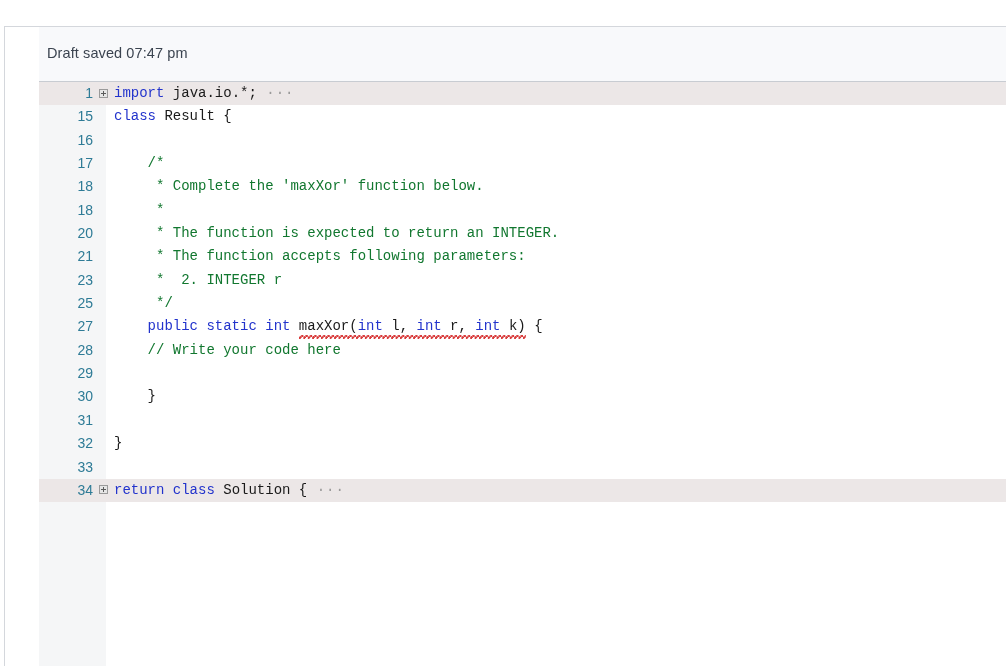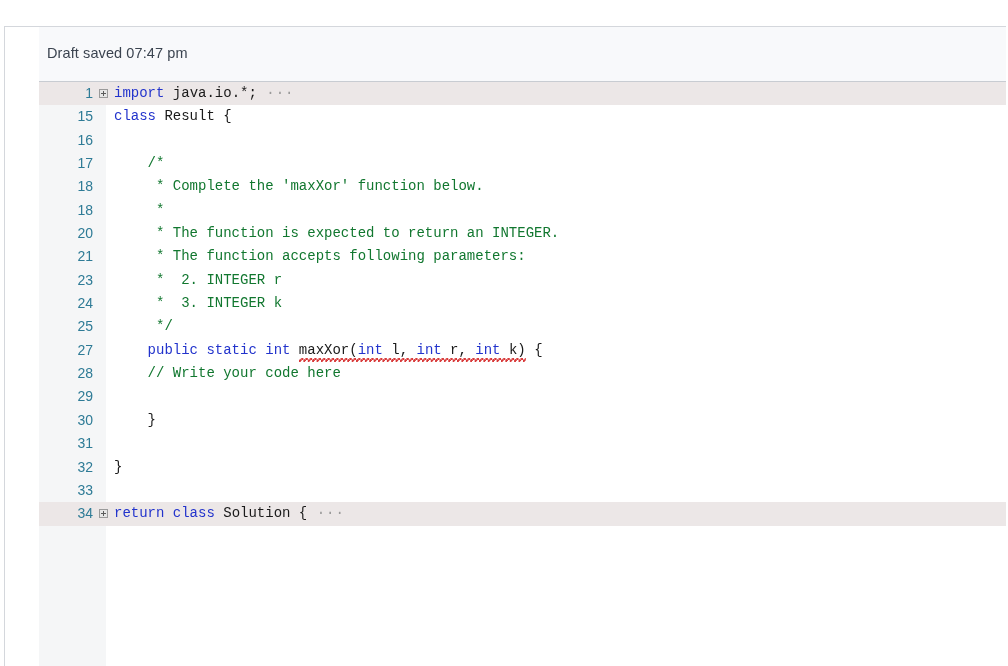--- a/index.html
+++ b/index.html
@@ -188,21 +188,20 @@
       <div class="code-lines" id="code-lines">
           <div class="line folded"><div class="ln">1</div><div class="fold"></div><div class="code"><span class="kw">import</span><span class="plain"> java.io.*;</span><span class="ellip"> ···</span></div></div>
           <div class="line"><div class="ln">15</div><div class="code"><span class="kw">class</span><span class="plain"> Result {</span></div></div>
           <div class="line"><div class="ln">16</div><div class="code"></div></div>
           <div class="line"><div class="ln">17</div><div class="code"><span class="cmt">    /*</span></div></div>
           <div class="line"><div class="ln">18</div><div class="code"><span class="cmt">     * Complete the 'maxXor' function below.</span></div></div>
           <div class="line"><div class="ln">18</div><div class="code"><span class="cmt">     *</span></div></div>
           <div class="line"><div class="ln">20</div><div class="code"><span class="cmt">     * The function is expected to return an INTEGER.</span></div></div>
           <div class="line"><div class="ln">21</div><div class="code"><span class="cmt">     * The function accepts following parameters:</span></div></div>
           <div class="line"><div class="ln">23</div><div class="code"><span class="cmt">     *  2. INTEGER r</span></div></div>
-          <div class="line"><div class="ln">24</div><div class="code"><span class="cmt">     *  3. INTEGER k</span></div></div>
           <div class="line"><div class="ln">25</div><div class="code"><span class="cmt">     */</span></div></div>
           <div class="line"><div class="ln">27</div><div class="code"><span class="plain">    </span><span class="kw">public static int </span><span class="squiggle"><span class="plain">maxXor(</span><span class="kw">int</span><span class="plain"> l, </span><span class="kw">int</span><span class="plain"> r, </span><span class="kw">int</span><span class="plain"> k)</span></span><span class="plain"> {</span></div></div>
           <div class="line"><div class="ln">28</div><div class="code"><span class="cmt">    // Write your code here</span></div></div>
           <div class="line"><div class="ln">29</div><div class="code"></div></div>
           <div class="line"><div class="ln">30</div><div class="code"><span class="plain">    }</span></div></div>
           <div class="line"><div class="ln">31</div><div class="code"></div></div>
           <div class="line"><div class="ln">32</div><div class="code"><span class="plain">}</span></div></div>
           <div class="line"><div class="ln">33</div><div class="code"></div></div>
           <div class="line folded"><div class="ln">34</div><div class="fold"></div><div class="code"><span class="kw">return class</span><span class="plain"> Solution {</span><span class="ellip"> ···</span></div></div>
         </div>

